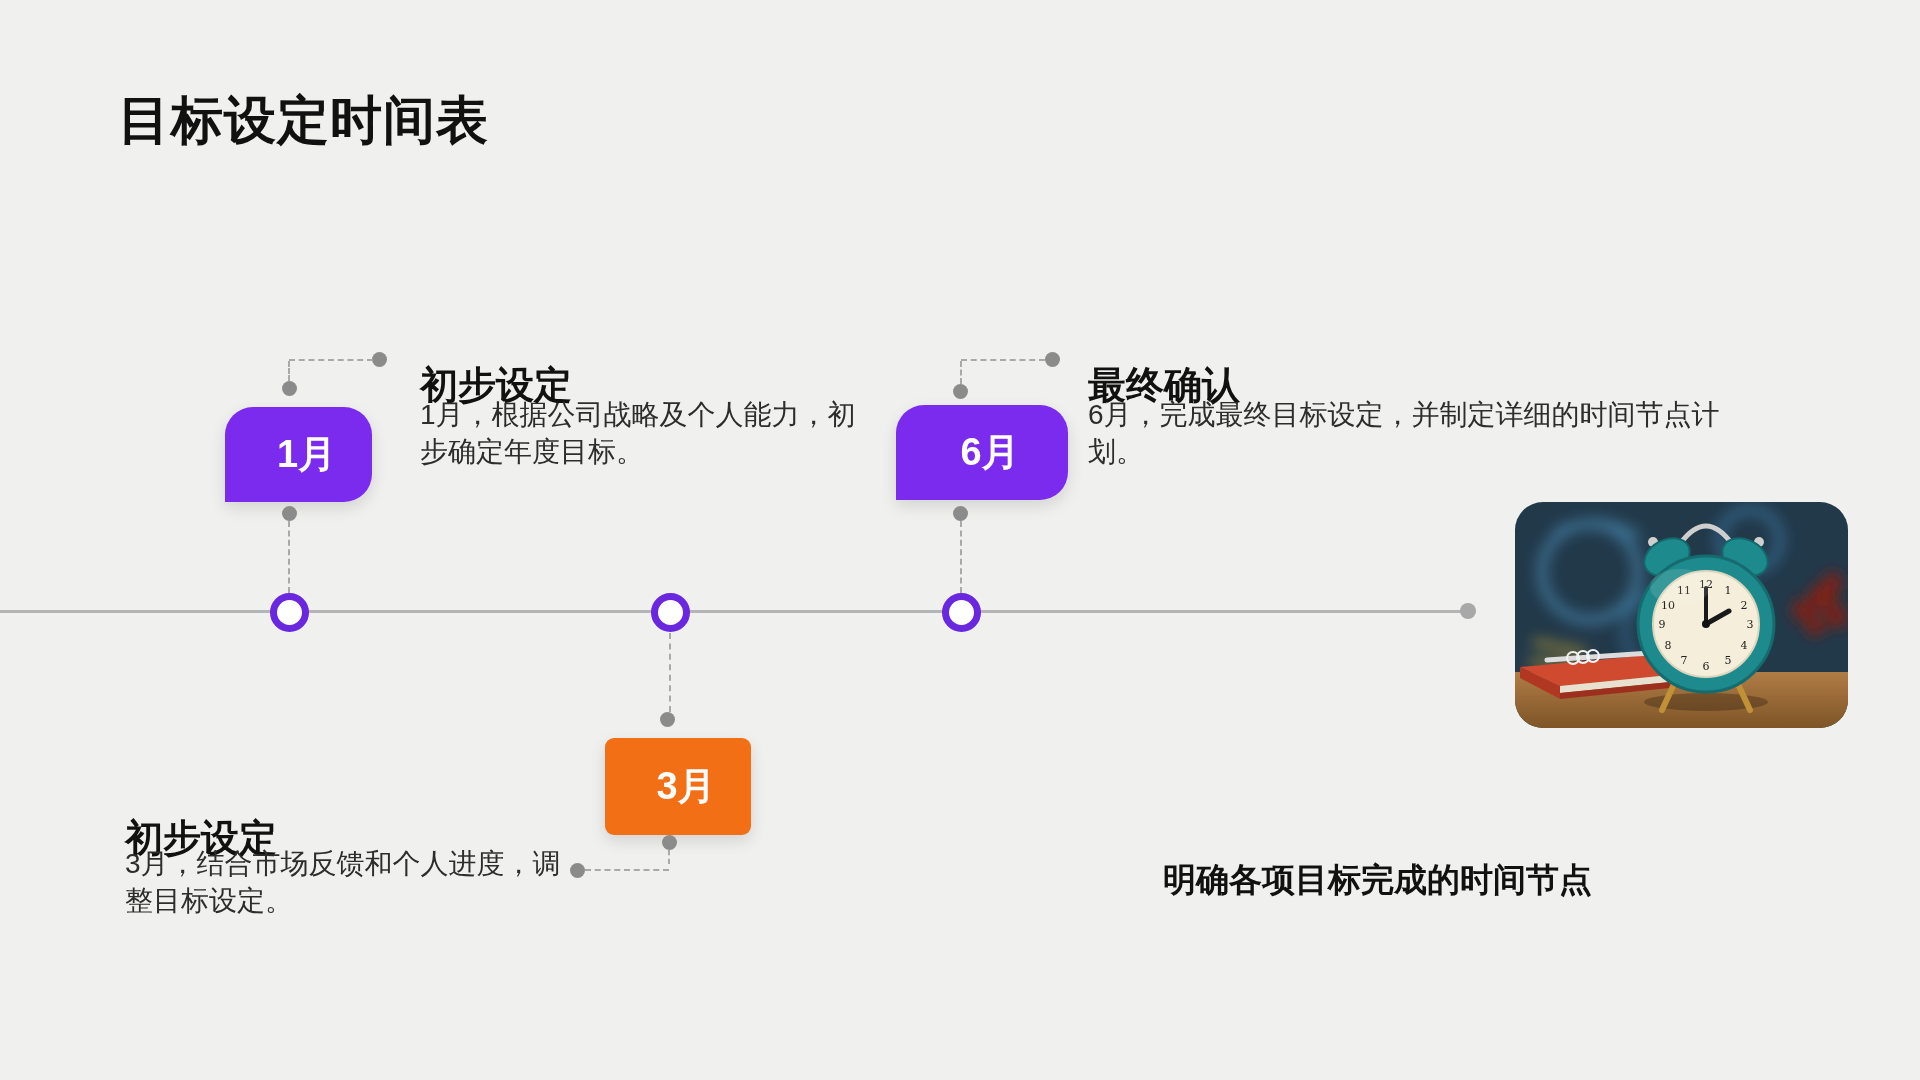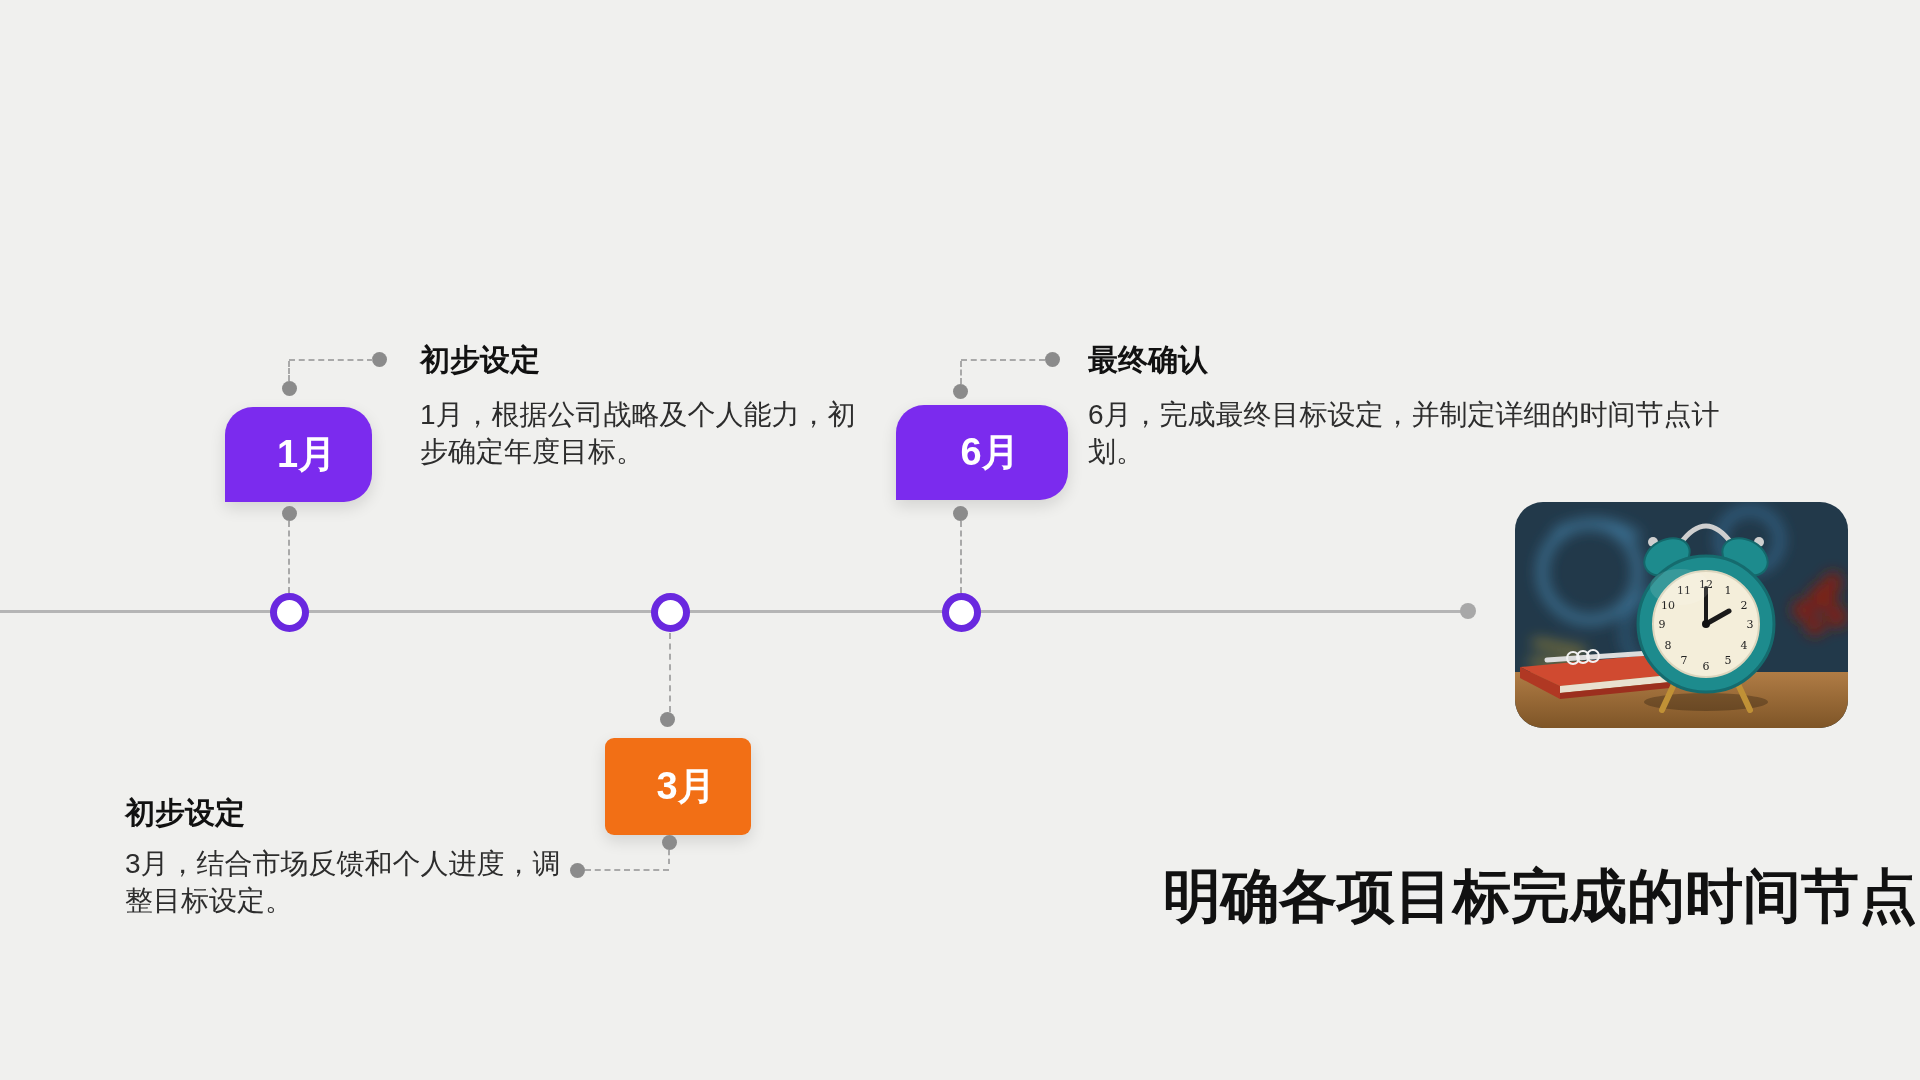--- a/index.html
+++ b/index.html
@@ -22,33 +22,34 @@
   .badge.b1{left:225px;top:407px;width:131px;height:95px;border-radius:28px 28px 28px 0;background:var(--purple,#7B2BEE);}
   .badge.b6{left:896px;top:405px;width:156px;height:95px;border-radius:28px 28px 28px 0;background:var(--purple,#7B2BEE);}
   .badge.b3{left:605px;top:738px;width:130px;height:97px;border-radius:28px 0 28px 28px;background:var(--orange,#F26F15);}
 
   
   .dot{position:absolute;width:15px;height:15px;border-radius:50%;background:var(--connector-gray,#8B8B8B);}
   .dash-v{position:absolute;width:0;border-left:2px dashed #a9a9a9;}
   .dash-h{position:absolute;height:0;border-top:2px dashed #a9a9a9;}
 
   
-  .ms-heading{position:absolute;font-size:30px;font-weight:800;color:var(--text-dark,#111);}
+  .ms-heading{position:absolute;font-size:38px;font-weight:800;color:var(--text-dark,#111);margin-top:20px;}
   .ms-body{position:absolute;font-size:28px;line-height:37px;color:var(--body-text,#2D2D2D);}
-  .caption{position:absolute;left:1163px;top:858px;font-size:58px;font-weight:800;color:var(--text-dark,#111);}
+  .caption{position:absolute;left:1163px;top:858px;font-size:33px;font-weight:800;color:var(--text-dark,#111);}
 
   
   .photo{position:absolute;left:1515px;top:502px;width:333px;height:226px;border-radius:28px;overflow:hidden;}
   .photo svg{display:block;}
 </style>
 </head>
 <body>
 
 <div id="canvas">
 
+  <div class="page-title">目标设定时间表</div>
 
   <div class="tl-line"></div>
   <div class="tl-end-dot"></div>
   <div class="node n1"></div>
   <div class="node n2"></div>
   <div class="node n3"></div>
 
   <div class="badge b1" style="background: rgb(123, 43, 238);">1月</div>
   <div class="dot" style="left:282px;top:381px;"></div>
   <div class="dot" style="left:282px;top:506px;"></div>

